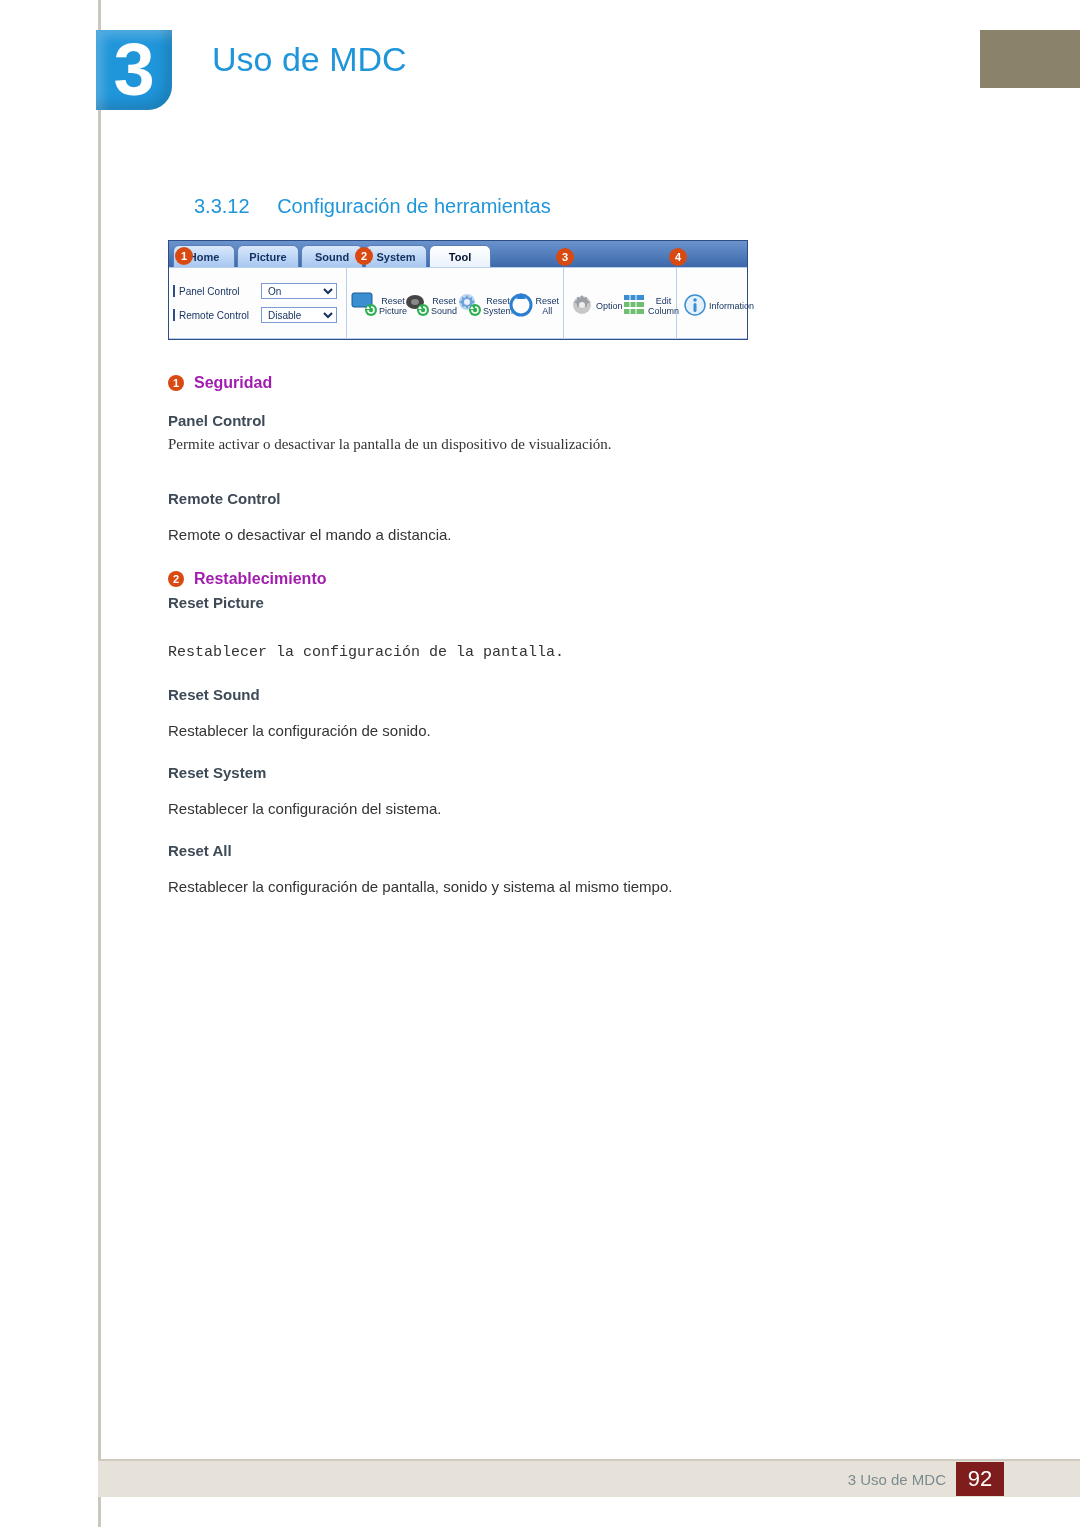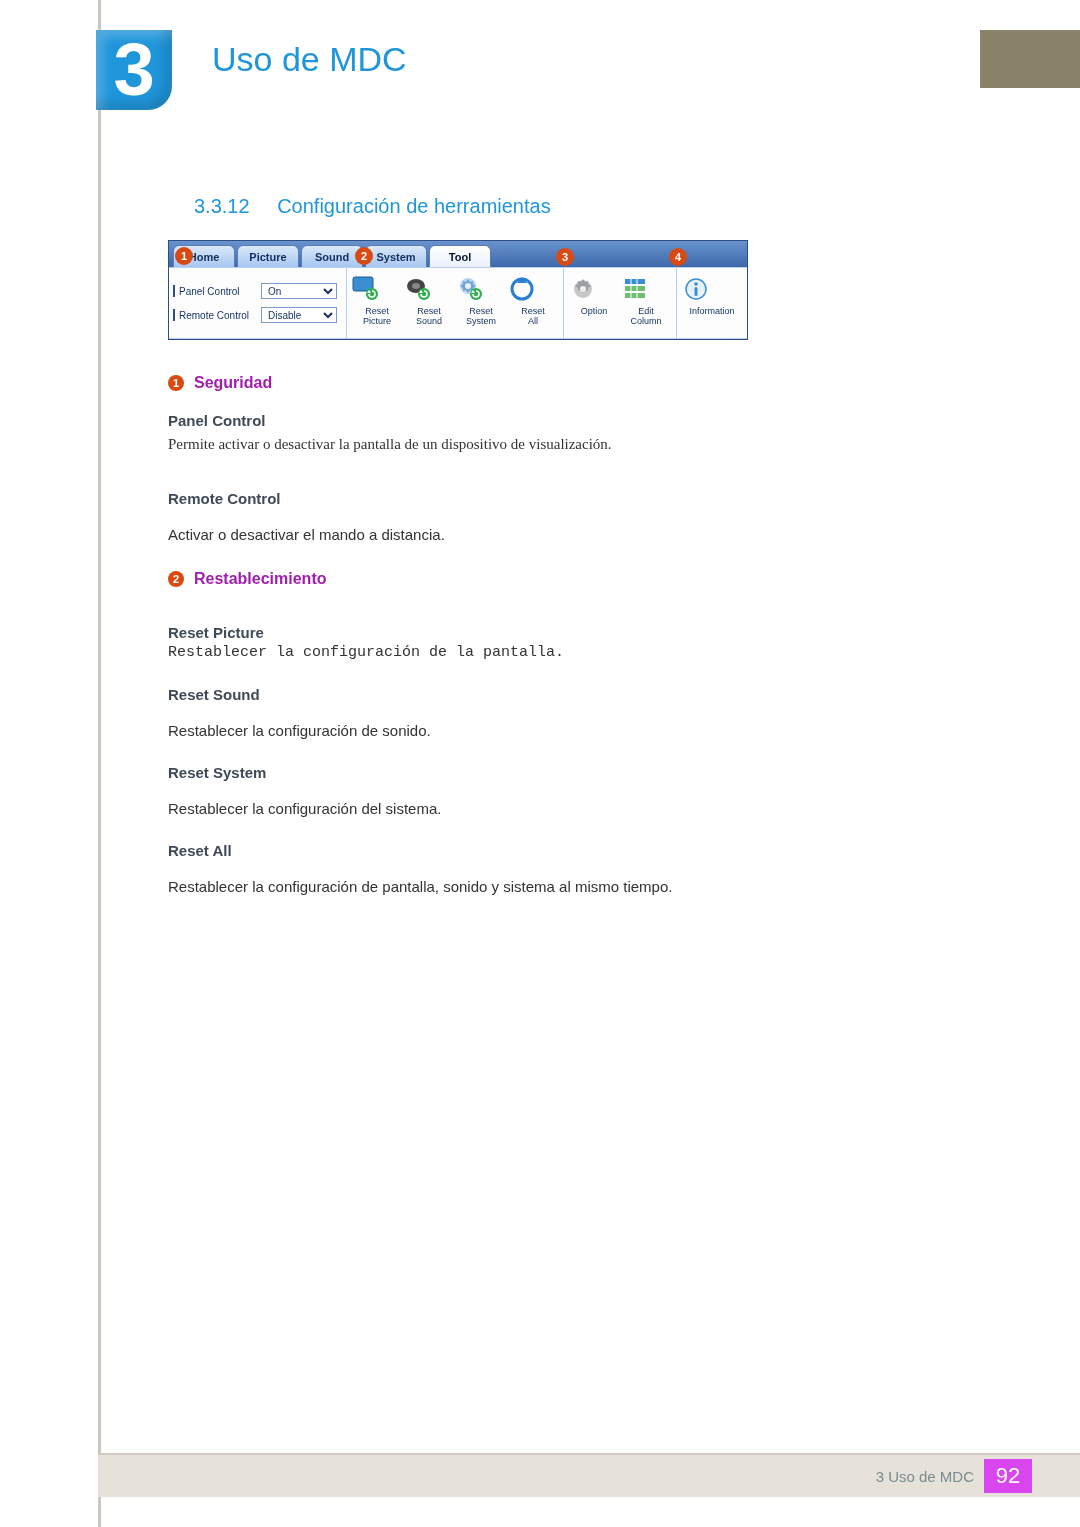--- a/index.html
+++ b/index.html
@@ -144,21 +144,22 @@
   }
   .tbtn-group {
     display: flex;
     border-right: 1px solid #b9cfee;
     padding: 2px 4px;
     gap: 0px;
   }
   .tbtn {
     width: 52px;
     display: flex;
-    flex-direction: column;
+    flex-direction: row;
+    align-items: center;
     justify-content: flex-start;
     padding-top: 4px;
     cursor: pointer;
   }
   .tbtn .ic {
     width: 30px;
     height: 30px;
     display: flex;
     align-items: center;
     justify-content: center;
@@ -219,42 +220,42 @@
     position: absolute;
     left: 168px;
     font-size: 15px;
     color: #333;
   }
   .footer-bar {
     position: absolute;
     left: 98px;
     bottom: 30px;
     right: 0;
-    height: 44px;
+    height: 38px;
     background: #e6e2da;
     border-top: 2px solid #d0cbc1;
     display: flex;
     align-items: center;
     justify-content: flex-end;
   }
   .footer-text {
     font-size: 15px;
     color: #7a8c8f;
     margin-right: 10px;
   }
   .footer-page {
     width: 48px;
     height: 34px;
-    background: #d946ef;
+    background: #7f1d1d;
     color: #fff;
     font-size: 22px;
     display: flex;
     align-items: center;
     justify-content: center;
-    margin-right: 48px;
+    margin-right: 76px;
   }
 </style>
 </head>
 <body>
 
 <div class="top-bar"></div>
 <div class="left-stripe"></div>
 
 <div class="chapter-badge">
   <span class="chapter-num">3</span>
@@ -383,28 +384,28 @@
 
 <div class="content-sub" style="top:374px;">
   <span class="bdg">1</span>
   <span class="txt">Seguridad</span>
 </div>
 
 <div class="para-strong" style="top:412px;">Panel Control</div>
 <div class="para-body" style="top:436px;font-family:Liberation Serif, serif;">Permite activar o desactivar la pantalla de un dispositivo de visualización.</div>
 
 <div class="para-strong" style="top:490px;">Remote Control</div>
-<div class="para-body" style="top:526px;">Activar o desactivar el mando a distancia.</div>
+<div class="para-body" style="top:526px;">Remote o desactivar el mando a distancia.</div>
 
 <div class="content-sub" style="top:570px;">
   <span class="bdg">2</span>
   <span class="txt">Restablecimiento</span>
 </div>
 
-<div class="para-strong" style="top:624px;">Reset Picture</div>
+<div class="para-strong" style="top:594px;">Reset Picture</div>
 <div class="para-body" style="top:644px;font-family:Liberation Mono, monospace;">Restablecer la configuración de la pantalla.</div>
 
 <div class="para-strong" style="top:686px;">Reset Sound</div>
 <div class="para-body" style="top:722px;">Restablecer la configuración de sonido.</div>
 
 <div class="para-strong" style="top:764px;">Reset System</div>
 <div class="para-body" style="top:800px;">Restablecer la configuración del sistema.</div>
 
 <div class="para-strong" style="top:842px;">Reset All</div>
 <div class="para-body" style="top:878px;">Restablecer la configuración de pantalla, sonido y sistema al mismo tiempo.</div>

